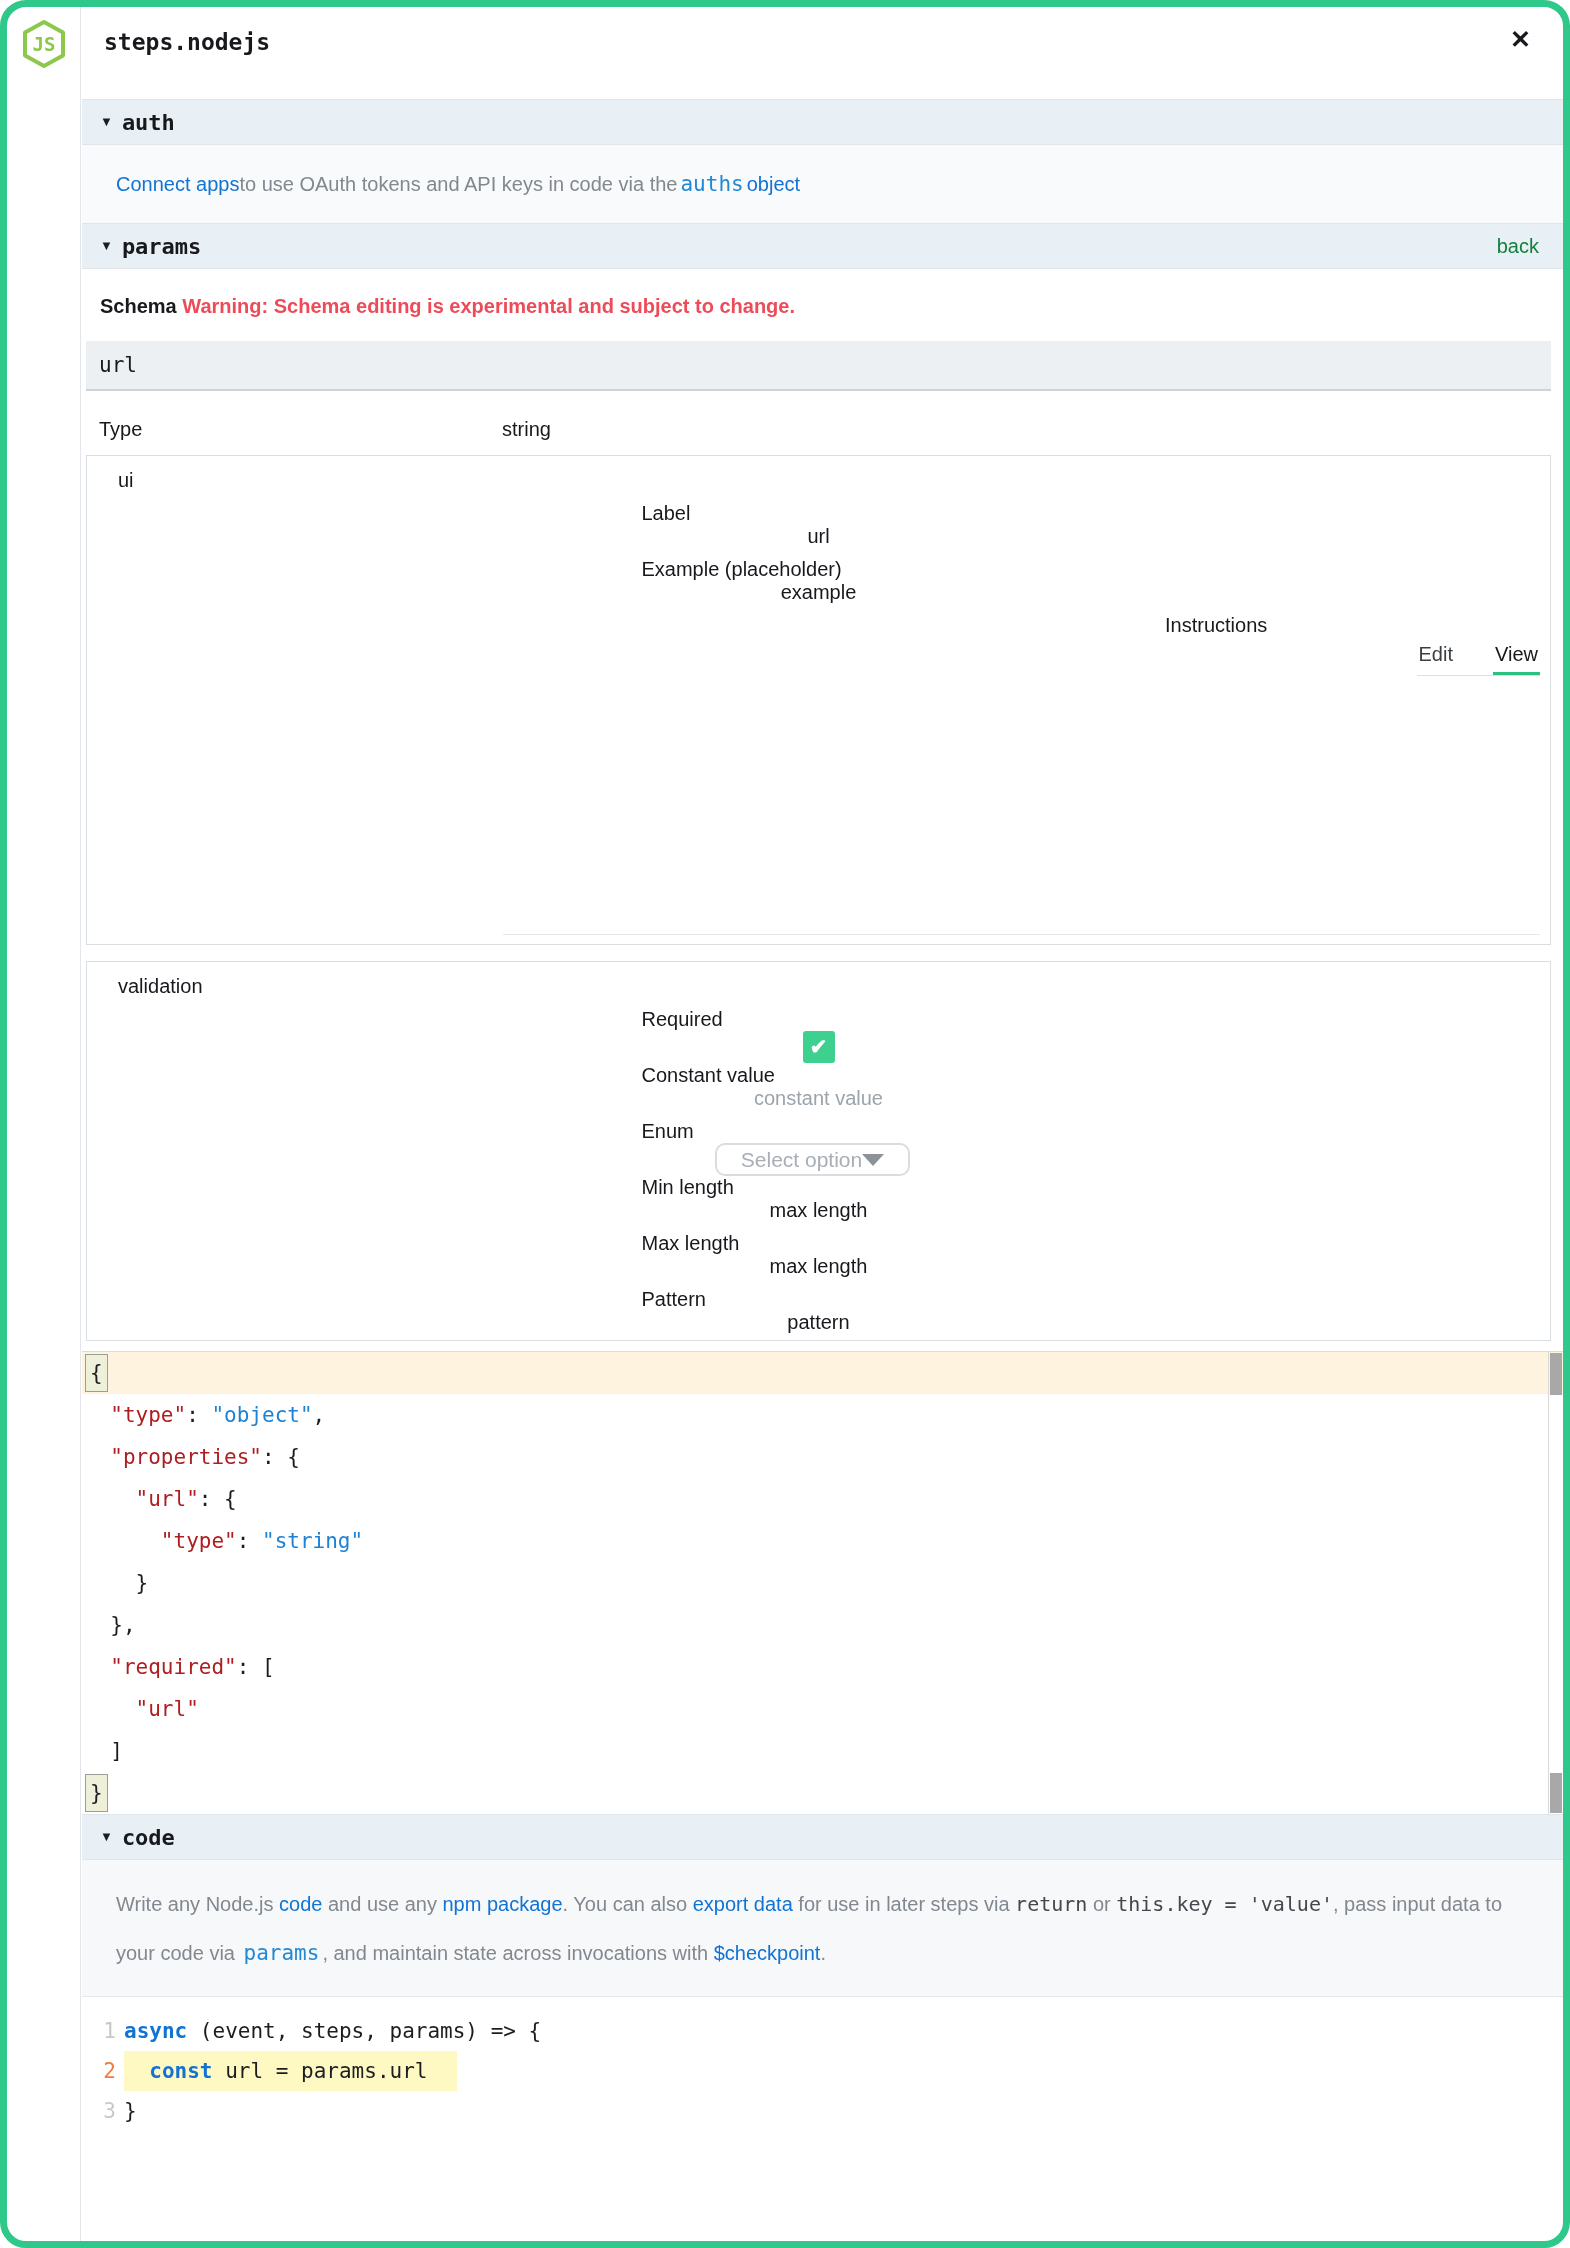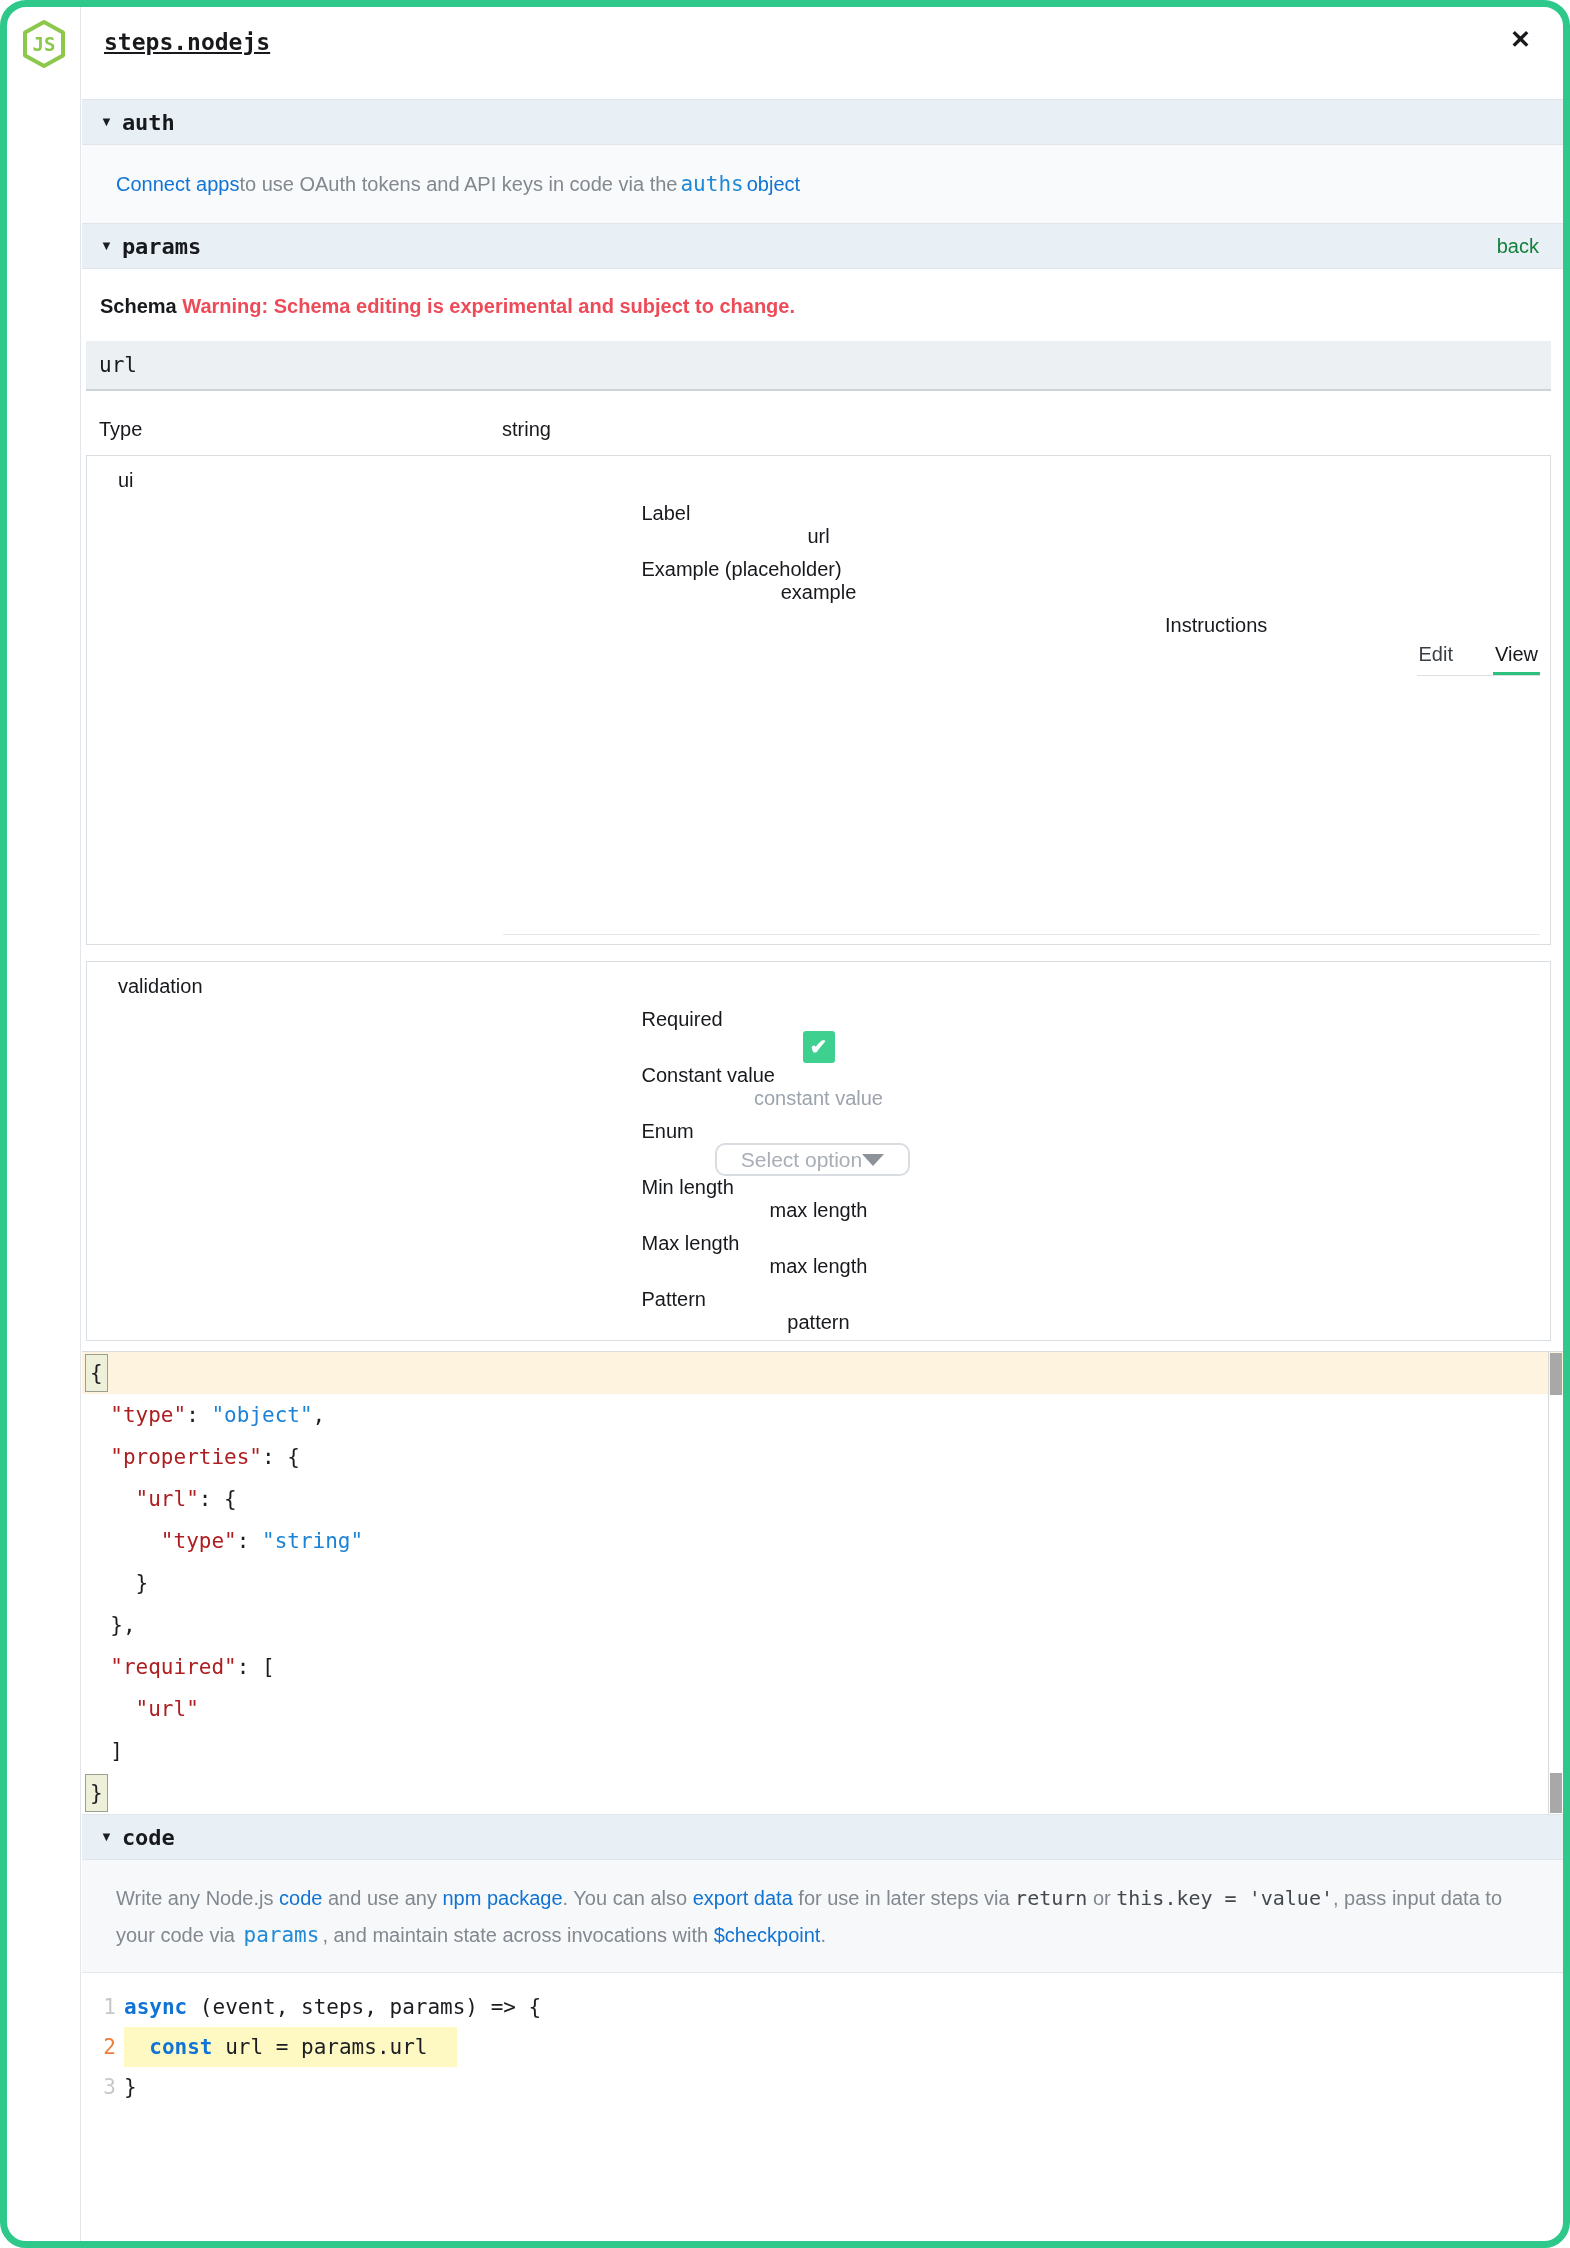--- a/index.html
+++ b/index.html
@@ -12,21 +12,21 @@
   
   .gutter { position:absolute; left:0; top:0; bottom:0; width:74px; background:#fff;
     border-right:1px solid #e2e6ea; z-index:5; }
   .nodelogo { position:absolute; left:13px; top:12px; width:48px; height:50px; }
 
   .main { position:absolute; left:75px; right:0; top:0; bottom:0; overflow:hidden; }
 
   
   .titlebar { height:92px; position:relative; display:flex; align-items:flex-start; }
   .title { font-family:"DejaVu Sans Mono", monospace; font-weight:bold; font-size:23px;
-    margin:22px 0 0 22px;text-decoration:underline; }
+    margin:22px 0 0 22px; }
   .close { position:absolute; top:20px; right:32px; font-size:25px; font-weight:bold;
     color:#17191d; cursor:pointer; line-height:1; }
 
   
   .shead { height:46px; background:#e9f0f5; border-top:1px solid #dee6eb;
     border-bottom:1px solid #dee6eb; display:flex; align-items:center; padding:0 24px 0 18px; }
   .tri { font-size:13px; color:#1b1d21; margin-right:9px; transform:translateY(-1px); }
   .shead .slabel { font-family:"DejaVu Sans Mono", monospace; font-weight:bold; font-size:22px; }
   .backlink { margin-left:auto; color:#15803d; font-size:20px; cursor:pointer; }
 
@@ -89,21 +89,21 @@
   .ed-line.active { background:#fdf3de; }
   .tok-key { color:#ae1d20; } .tok-str { color:#1c82d6; } .tok-plain { color:#1b1d21; }
   .bracket-box { display:inline-block; border:1px solid #9b9f93; background:#eef0da;
     padding:0 4px; line-height:36px; height:38px; margin-top:2px; color:#1b1d21; }
   .vtrack { position:absolute; top:0; bottom:0; right:0; width:15px; border-left:1px solid #d8d8d8; }
   .vthumb { position:absolute; left:1px; right:1px; background:#a8a8a8; cursor:pointer; }
   .vthumb.top { top:1px; height:42px; } .vthumb.bottom { bottom:1px; height:40px; }
 
   
   .code-desc { background:#f6f8f9; border-bottom:1px solid #e4e8eb; padding:20px 60px 18px 34px;
-    font-size:20px; color:#82888f; line-height:37px; }
+    font-size:20px; color:#82888f; line-height:49px; }
 
   
   .code-editor { padding:14px 0 20px 0; font-family:"DejaVu Sans Mono", monospace; font-size:21px; }
   .cl { display:flex; height:40px; line-height:40px; white-space:pre; }
   .gut { width:34px; text-align:right; padding-right:0; color:#c5c9cc; flex:none; }
   .gut.hot { color:#ee7d3c; }
   .cl-body { margin-left:8px; }
   .cl-body.hl { background:#fef9c3; padding-right:30px; }
   .tok-kw { color:#1173d4; font-weight:bold; }
 </style>

